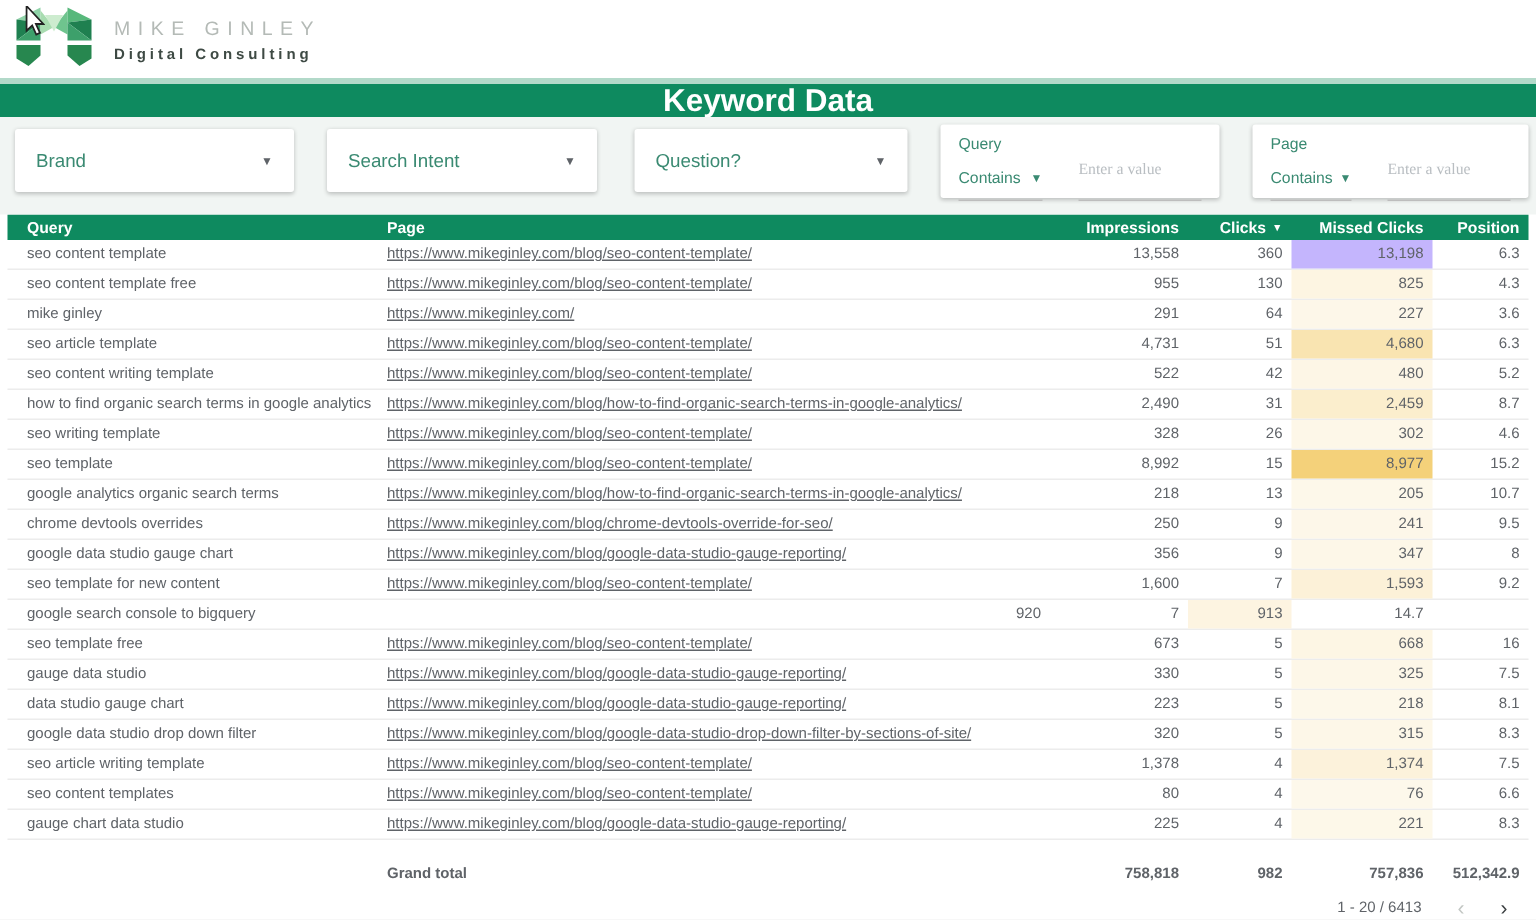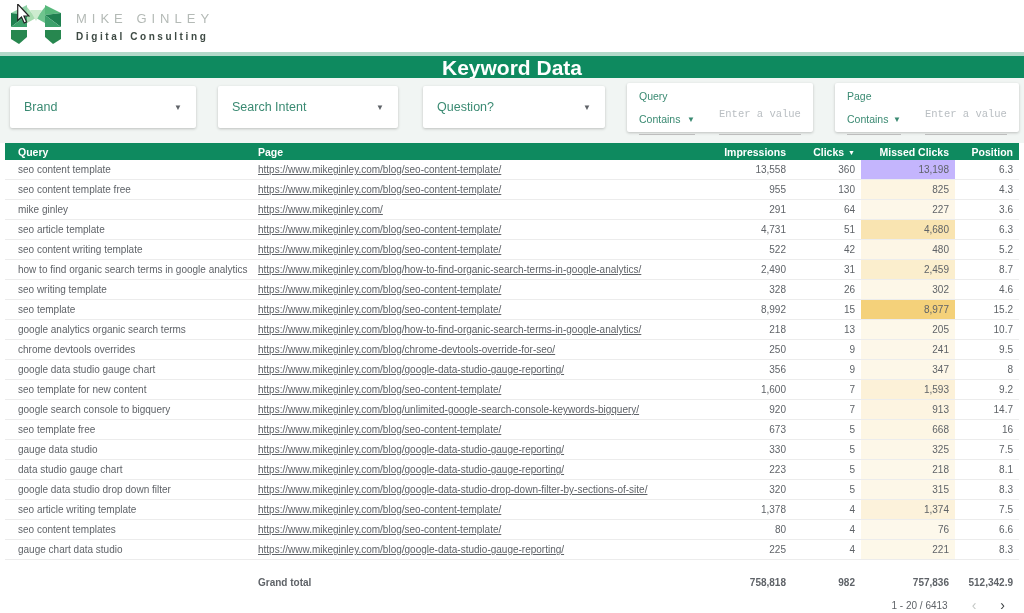--- a/index.html
+++ b/index.html
@@ -30,21 +30,21 @@
   .adv-card { top:5px; height:49px; padding:7px 12px 0 12px; }
   #card-query { left:627px; width:186px; }
   #card-page { left:835px; width:184px; }
   .adv-label { color:#3a8a72; font-size:10.5px; margin-bottom:6px; }
   .adv-row { display:flex; gap:24px; }
   .adv-op { color:#3a8a72; font-size:10.5px; border-bottom:1px solid #bdbdbd; width:80px;
             display:flex; justify-content:space-between; align-items:center; padding-bottom:4px; cursor:pointer; }
   .adv-op .caret { color:#3a8a72; }
   .adv-input { border:none; border-bottom:1px solid #bdbdbd; font-size:10.5px; width:82px;
                background:transparent; padding:0 0 14px 0; outline:none; color:#5f6368;
-               font-family:Liberation Mono, monospace; }
+               font-family:Liberation Serif, serif; }
   .adv-input::placeholder { color:#b9bec2; }
 
   
   .datatable { margin-left:5px; width:1014px; }
   .grid { display:grid; grid-template-columns:245px 450px 92px 69px 94px 64px; }
   .t-head { height:17px; background:#0e8a5f; color:#fff; font-size:10.5px; font-weight:bold; align-items:center; }
   .t-row { height:20px; align-items:center; font-size:10px; color:#5f6368; border-bottom:1px solid #ececec; }
   .cell-q { padding-left:13px; overflow:hidden; white-space:nowrap; }
   .cell-p { padding-left:8px; overflow:hidden; white-space:nowrap; }
   .plink { color:#5f6368; text-decoration:underline; }
@@ -234,21 +234,20 @@
         <div class="grid t-row">
           <div class="cell-q">seo template for new content</div>
           <div class="cell-p"><a class="plink" href="#">https://www.mikeginley.com/blog/seo-content-template/</a></div>
           <div class="num">1,600</div>
           <div class="num">7</div>
           <div class="num missed" style="background: rgb(252, 241, 216);">1,593</div>
           <div class="num">9.2</div>
         </div>
         <div class="grid t-row">
           <div class="cell-q">google search console to bigquery</div>
-          <div class="cell-p"><a class="plink" href="#">https://www.mikeginley.com/blog/unlimited-google-search-console-keywords-bigquery/</a></div>
           <div class="num">920</div>
           <div class="num">7</div>
           <div class="num missed" style="background: rgb(253, 244, 225);">913</div>
           <div class="num">14.7</div>
         </div>
         <div class="grid t-row">
           <div class="cell-q">seo template free</div>
           <div class="cell-p"><a class="plink" href="#">https://www.mikeginley.com/blog/seo-content-template/</a></div>
           <div class="num">673</div>
           <div class="num">5</div>

